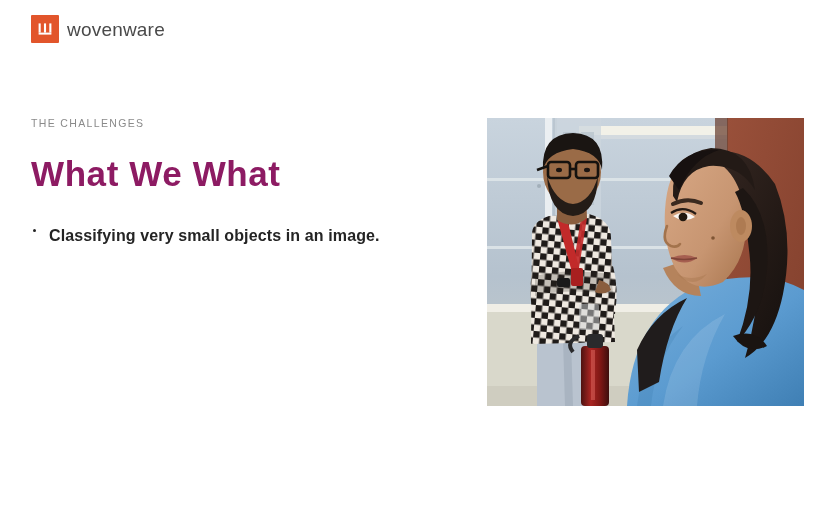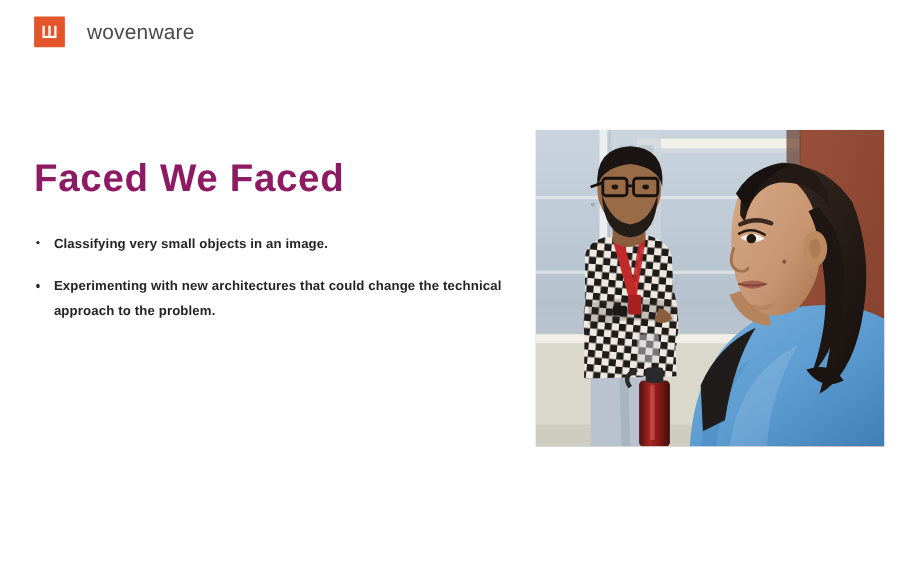--- a/index.html
+++ b/index.html
@@ -16,21 +16,21 @@
     -webkit-font-smoothing: antialiased;
   }
 
   
   .brand {
     position: absolute;
     left: 31px;
     top: 15px;
     display: flex;
     align-items: center;
-    gap: 20px;
+    gap: 8px;
   }
   .brand-mark {
     width: 28px;
     height: 28px;
     background: #e2552b;
     border-radius: 1px;
     display: flex;
     align-items: center;
     justify-content: center;
     flex: 0 0 auto;
@@ -74,21 +74,21 @@
   .bullets {
     list-style: none;
     margin: 0;
     padding: 0;
     margin-top: 28px;
   }
   .bullet {
     position: relative;
     padding-left: 18px;
     margin-bottom: 18px;
-    font-size: 12px;
+    font-size: 16px;
     font-weight: 700;
     color: #242424;
     line-height: 1.82;
     letter-spacing: 0.12px;
     max-width: 412px;
   }
   .bullet:last-child { margin-bottom: 0; }
   .bullet::before {
     content: "";
     position: absolute;
@@ -124,26 +124,26 @@
         <rect x="13.3" y="3.4" width="2.1" height="9.2"></rect>
         <rect x="2.6" y="12.6" width="12.8" height="2.0"></rect>
       </g>
     </svg>
   </span>
   <span class="brand-word">wovenware</span>
 </div>
 
 <div class="left-col">
 
-
-  <h1 class="headline">Faced We Faced</h1>
+  <div class="eyebrow">THE CHALLENGES</div>
+
+  <h1 class="headline">What We What</h1>
 
   <ul class="bullets">
     <li class="bullet">Classifying very small objects in an image.</li>
-    <li class="bullet">Experimenting with new architectures that could change the technical approach to the problem.</li>
   </ul>
 
 </div>
 
 <div class="photo">
   <svg viewBox="0 0 317 288" preserveAspectRatio="xMidYMid slice" aria-hidden="true">
     <defs>
       <linearGradient id="gWin" x1="0" y1="0" x2="0" y2="1">
         <stop offset="0%" stop-color="#c9d4de"></stop>
         <stop offset="55%" stop-color="#b5c2ce"></stop>

